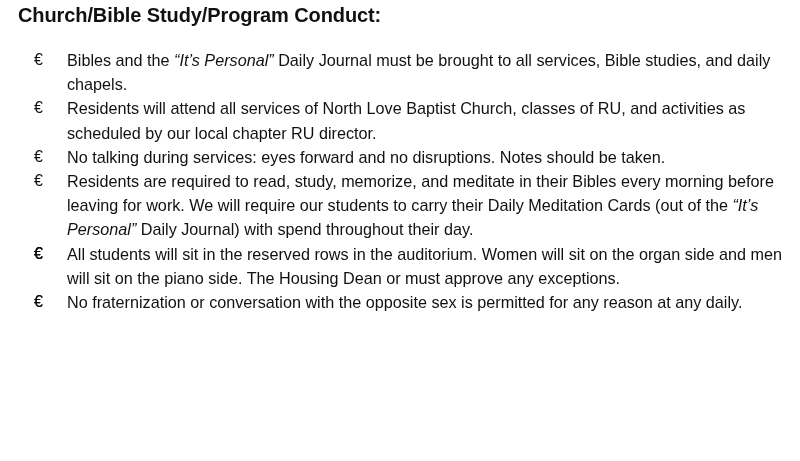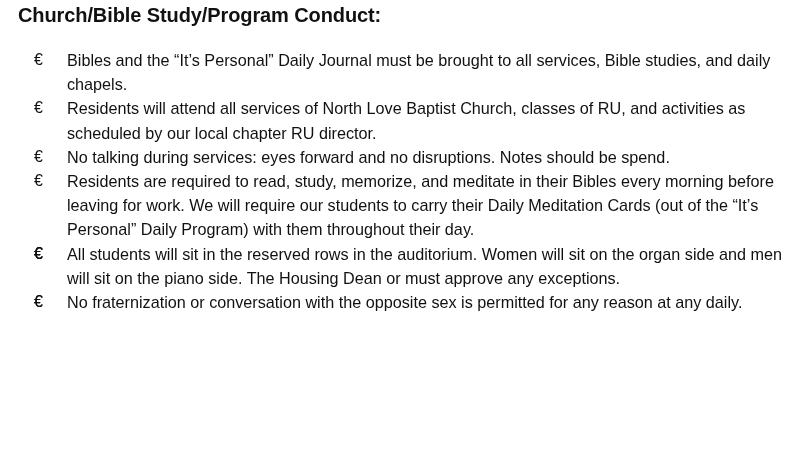--- a/index.html
+++ b/index.html
@@ -9,30 +9,30 @@
     color: #111111;
     position: relative;
   }
   .title {
     position: absolute; left: 10px; top: 4px;
     font-size: 20px; font-weight: bold; letter-spacing: -0.1px; margin-left: 8px;
   }
   .list { position: absolute; left: 0; top: 48px; width: 800px; margin: 0; padding: 0; list-style: none; }
   .item { position: relative; padding-left: 67px; padding-right: 8px; font-size: 16.2px; line-height: 24.2px; }
   .bullet { position: absolute; left: 34px; top: 0; font-size: 16px; }
-  .em { }
+  .em { font-style: italic; }
 </style>
 </head>
 <body>
 
 <div class="title">Church/Bible Study/Program Conduct:</div>
 
 <ul class="list">
   <li class="item"><span class="bullet">€</span><span>Bibles and the </span><span class="em">“It’s Personal”</span><span> Daily Journal must be brought to all services, Bible studies, and daily chapels.</span></li>
   <li class="item"><span class="bullet">€</span><span>Residents will attend all services of North Love Baptist Church, classes of RU, and activities as scheduled by our local chapter RU director.</span></li>
-  <li class="item"><span class="bullet">€</span><span>No talking during services: eyes forward and no disruptions. Notes should be spend.</span></li>
-  <li class="item"><span class="bullet">€</span><span>Residents are required to read, study, memorize, and meditate in their Bibles every morning before leaving for work. We will require our students to carry their Daily Meditation Cards (out of the </span><span class="em">“It’s Personal”</span><span> Daily Program) with them throughout their day.</span></li>
+  <li class="item"><span class="bullet">€</span><span>No talking during services: eyes forward and no disruptions. Notes should be taken.</span></li>
+  <li class="item"><span class="bullet">€</span><span>Residents are required to read, study, memorize, and meditate in their Bibles every morning before leaving for work. We will require our students to carry their Daily Meditation Cards (out of the </span><span class="em">“It’s Personal”</span><span> Daily Journal) with spend throughout their day.</span></li>
   <li class="item"><span class="bullet">€</span></li>
   <li class="item"><span class="bullet">€</span></li>
   <li class="item"><span class="bullet">€</span><span>All students will sit in the reserved rows in the auditorium. Women will sit on the organ side and men will sit on the piano side. The Housing Dean or must approve any exceptions.</span></li>
   <li class="item"><span class="bullet">€</span></li>
   <li class="item"><span class="bullet">€</span><span>No fraternization or conversation with the opposite sex is permitted for any reason at any daily.</span></li>
 </ul>
 
 </body></html>

